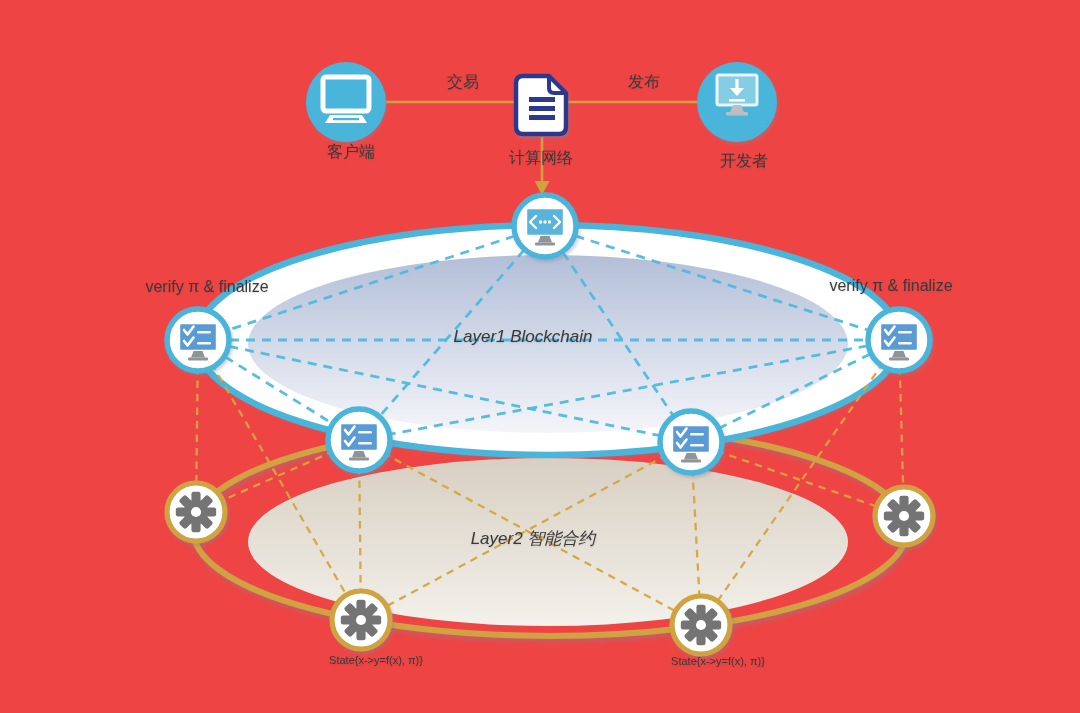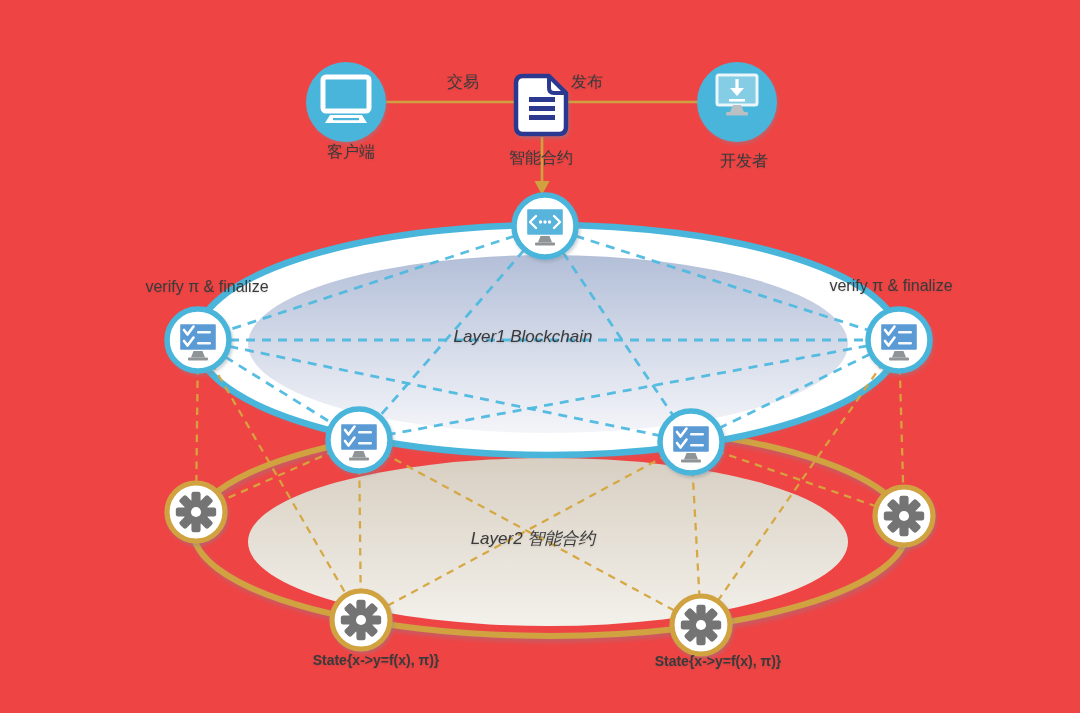--- a/index.html
+++ b/index.html
@@ -1,21 +1,21 @@
 <!DOCTYPE html>
 <html style="--bg: #ffffff; --cyan: #49b5db; --cyan-dash: #4fbae0; --gold: #d0a23f; --gold-dash: #d6a63e; --navy: #2b3990; --screen-blue: #5b9bd5; --screen-cyan: #58b4da; --gear-gray: #747474; --stand-gray: #8f9496; --text: #3a3a3a; --l1-top: #b3bfd8; --l1-bot: #f4f5f9; --l2-top: #d8cfc2; --l2-bot: #f3f1eb;"><head>
 <meta charset="utf-8">
 <style>
   html,body{margin:0;padding:0;background:#fff;}
   .stage{position:relative;width:1080px;height:713px;background:#ef4444;overflow:hidden;
          font-family:"Liberation Sans","DejaVu Sans",sans-serif;}
   .stage svg{position:absolute;left:0;top:0;}
   .lbl{position:absolute;transform:translate(-50%,-50%);white-space:nowrap;
        color:var(--text,#3a3a3a);text-shadow:0 1px 2px rgba(60,60,60,.18);}
-  .fs15{font-size:14px;font-weight:bold;} .fs16{font-size:16px;} .fs17{font-size:17px;font-style:italic;}
+  .fs15{font-size:11px;} .fs16{font-size:16px;} .fs17{font-size:17px;font-style:italic;}
 
   .ring-cyan{stroke:var(--cyan);fill:none;}
   .ring-gold{stroke:var(--gold);fill:none;}
   .white-fill{fill:#fff;}
   .dash-cyan line{stroke:var(--cyan-dash);stroke-width:2.8;stroke-dasharray:9 7;opacity:.95;}
   .dash-gold line{stroke:var(--gold-dash);stroke-width:2.3;stroke-dasharray:7.5 6;opacity:.95;}
   .gold-line{stroke:var(--gold);stroke-width:2.6;}
   .gold-fill{fill:var(--gold);}
   .cyan-fill{fill:var(--cyan);}
   .node-c{fill:#fff;stroke:var(--cyan);stroke-width:5.5;}
@@ -189,23 +189,23 @@
         <use href="#ic-gear" x="-22" y="-22" width="44" height="44"></use>
       </g>
       <g transform="translate(701,625)">
         <circle r="29" class="gear-c" filter="url(#shadowSm)"></circle>
         <use href="#ic-gear" x="-22" y="-22" width="44" height="44"></use>
       </g>
     </g>
   </svg>
 
   <div class="lbl fs16" style="left:463px;top:82px">交易</div>
-  <div class="lbl fs16" style="left:587px;top:82px">发布</div>
+  <div class="lbl fs16" style="left:644px;top:82px">发布</div>
   <div class="lbl fs16" style="left:351px;top:152px">客户端</div>
-  <div class="lbl fs16" style="left:541px;top:158px">智能合约</div>
+  <div class="lbl fs16" style="left:541px;top:158px">计算网络</div>
   <div class="lbl fs16" style="left:744px;top:161px">开发者</div>
 
   <div class="lbl fs16" style="left:207px;top:287px">verify π &amp; finalize</div>
   <div class="lbl fs16" style="left:891px;top:286px">verify π &amp; finalize</div>
   <div class="lbl fs17" style="left:523px;top:337px">Layer1 Blockchain</div>
 
   <div class="lbl fs17" style="left:533px;top:538px">Layer2 智能合约</div>
   <div class="lbl fs15" style="left:376px;top:660px">State{x-&gt;y=f(x), π)}</div>
   <div class="lbl fs15" style="left:718px;top:661px">State{x-&gt;y=f(x), π)}</div>
 </div>

